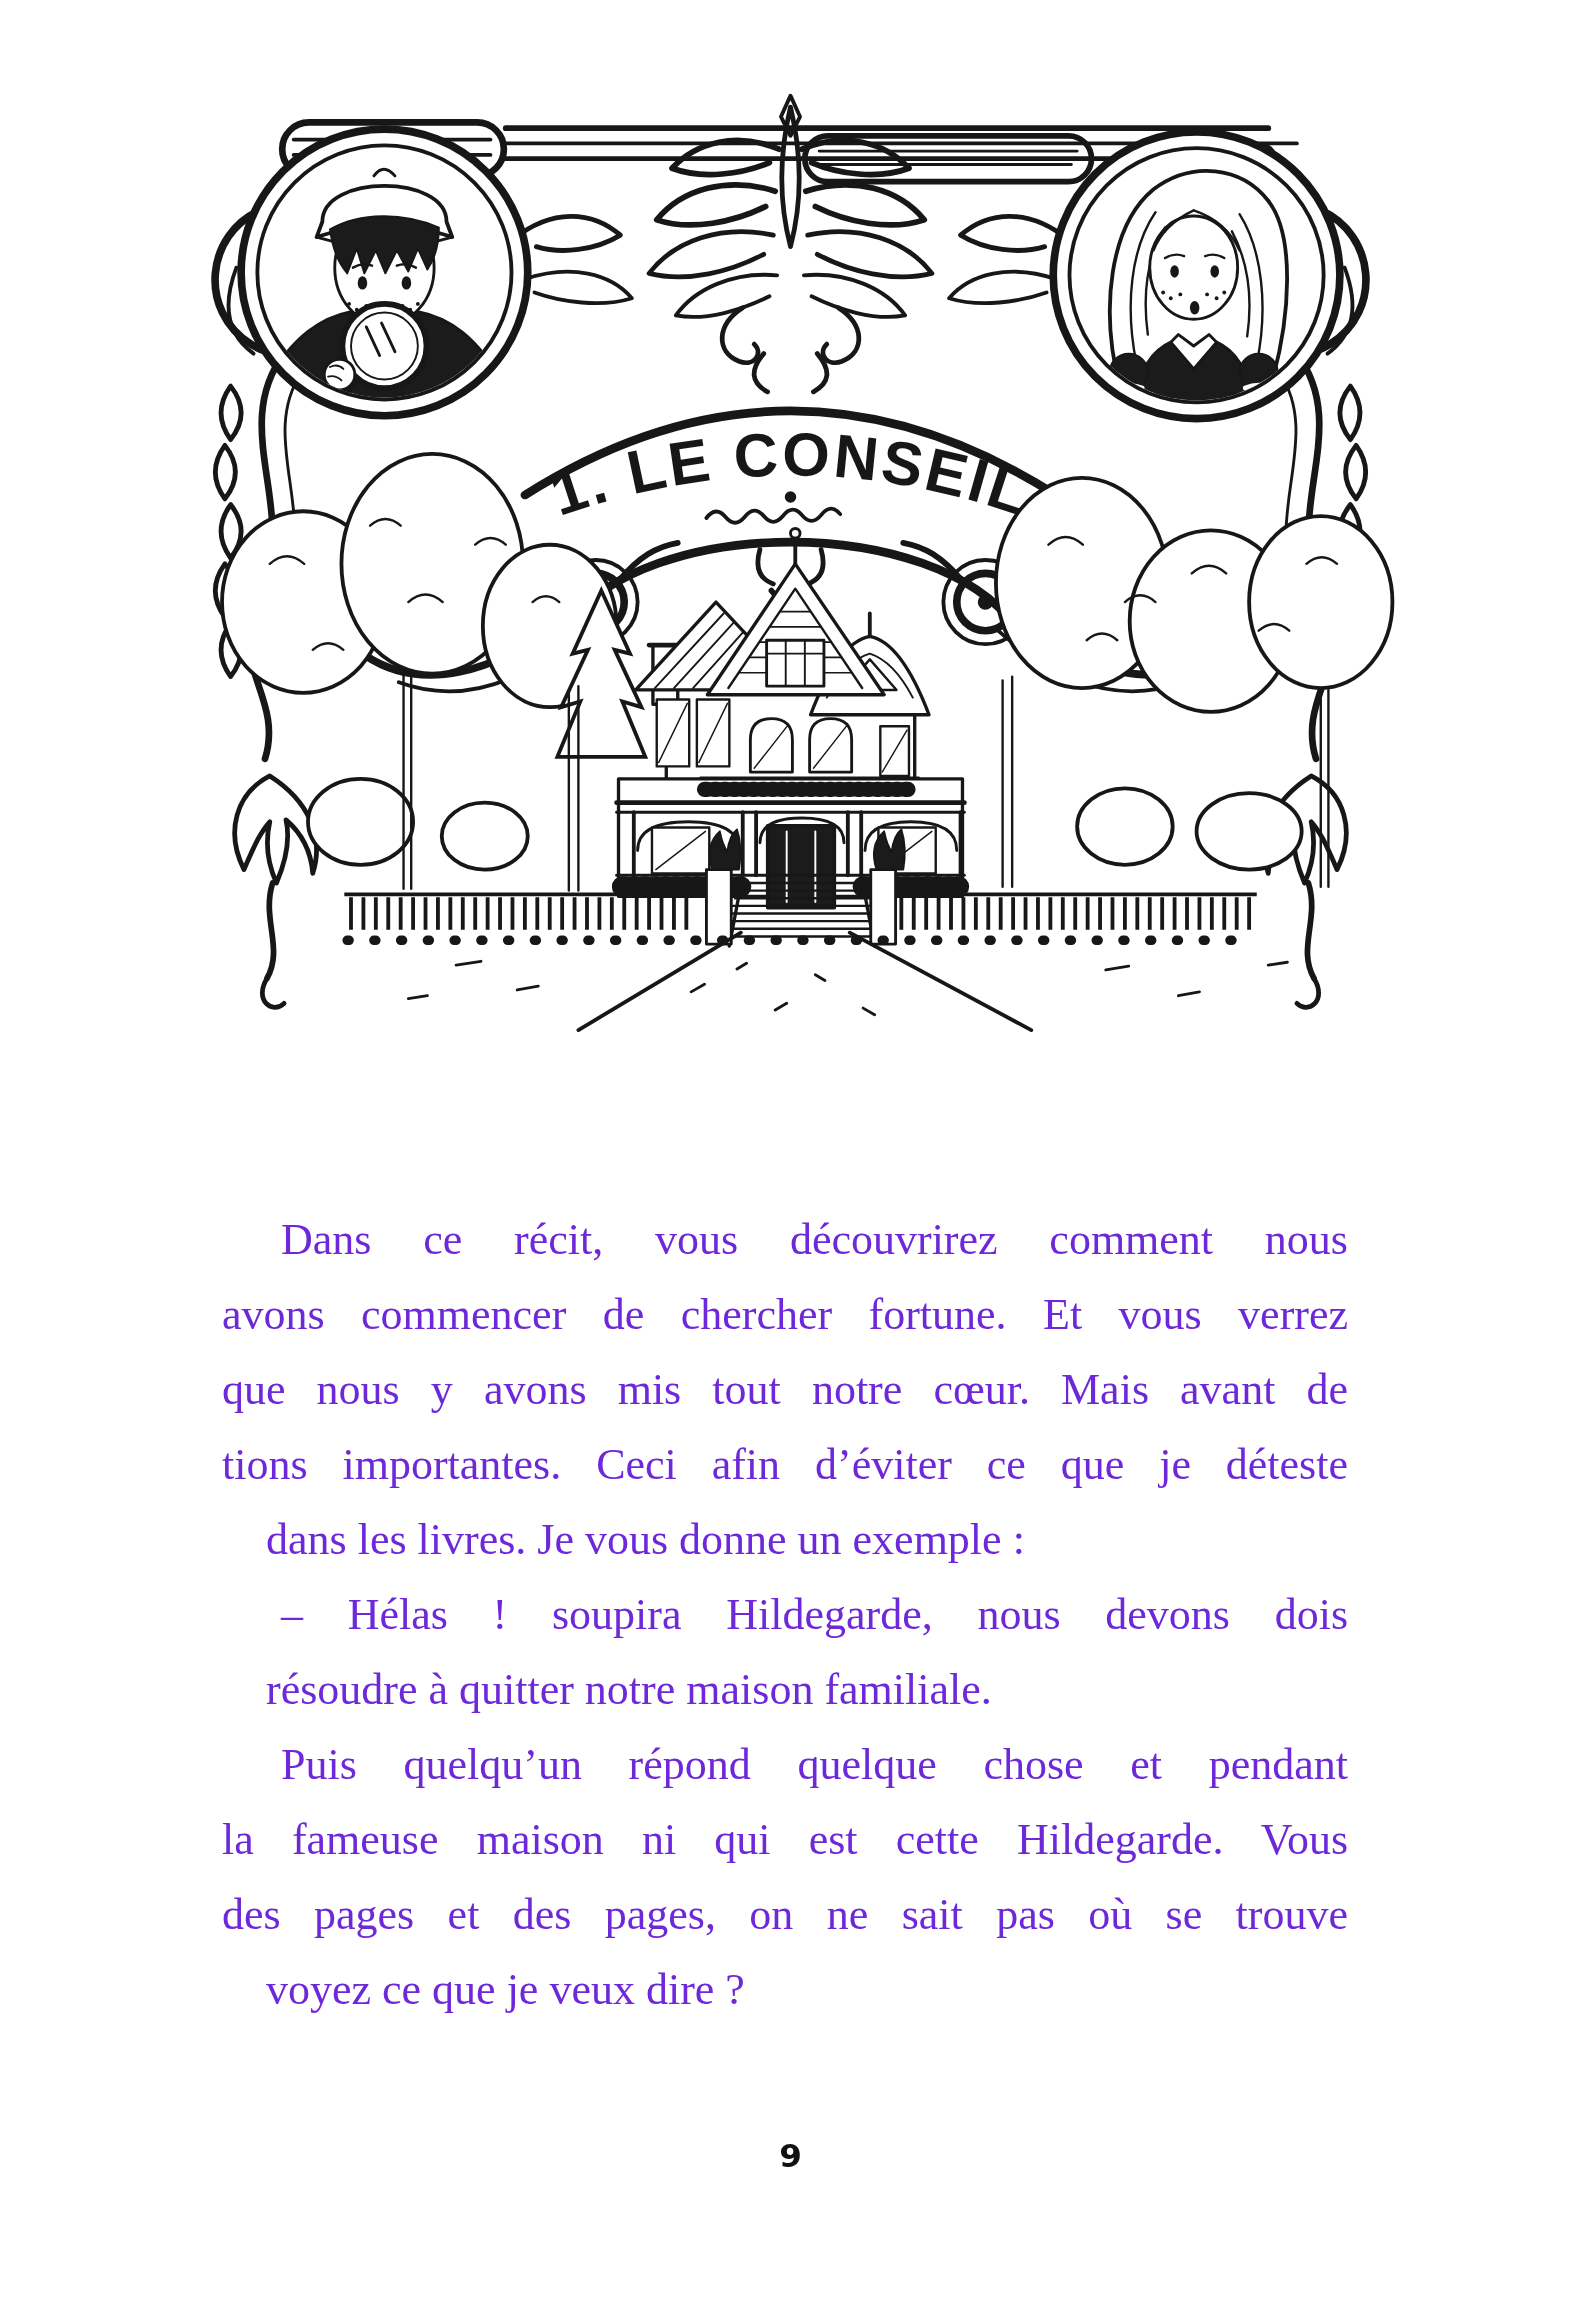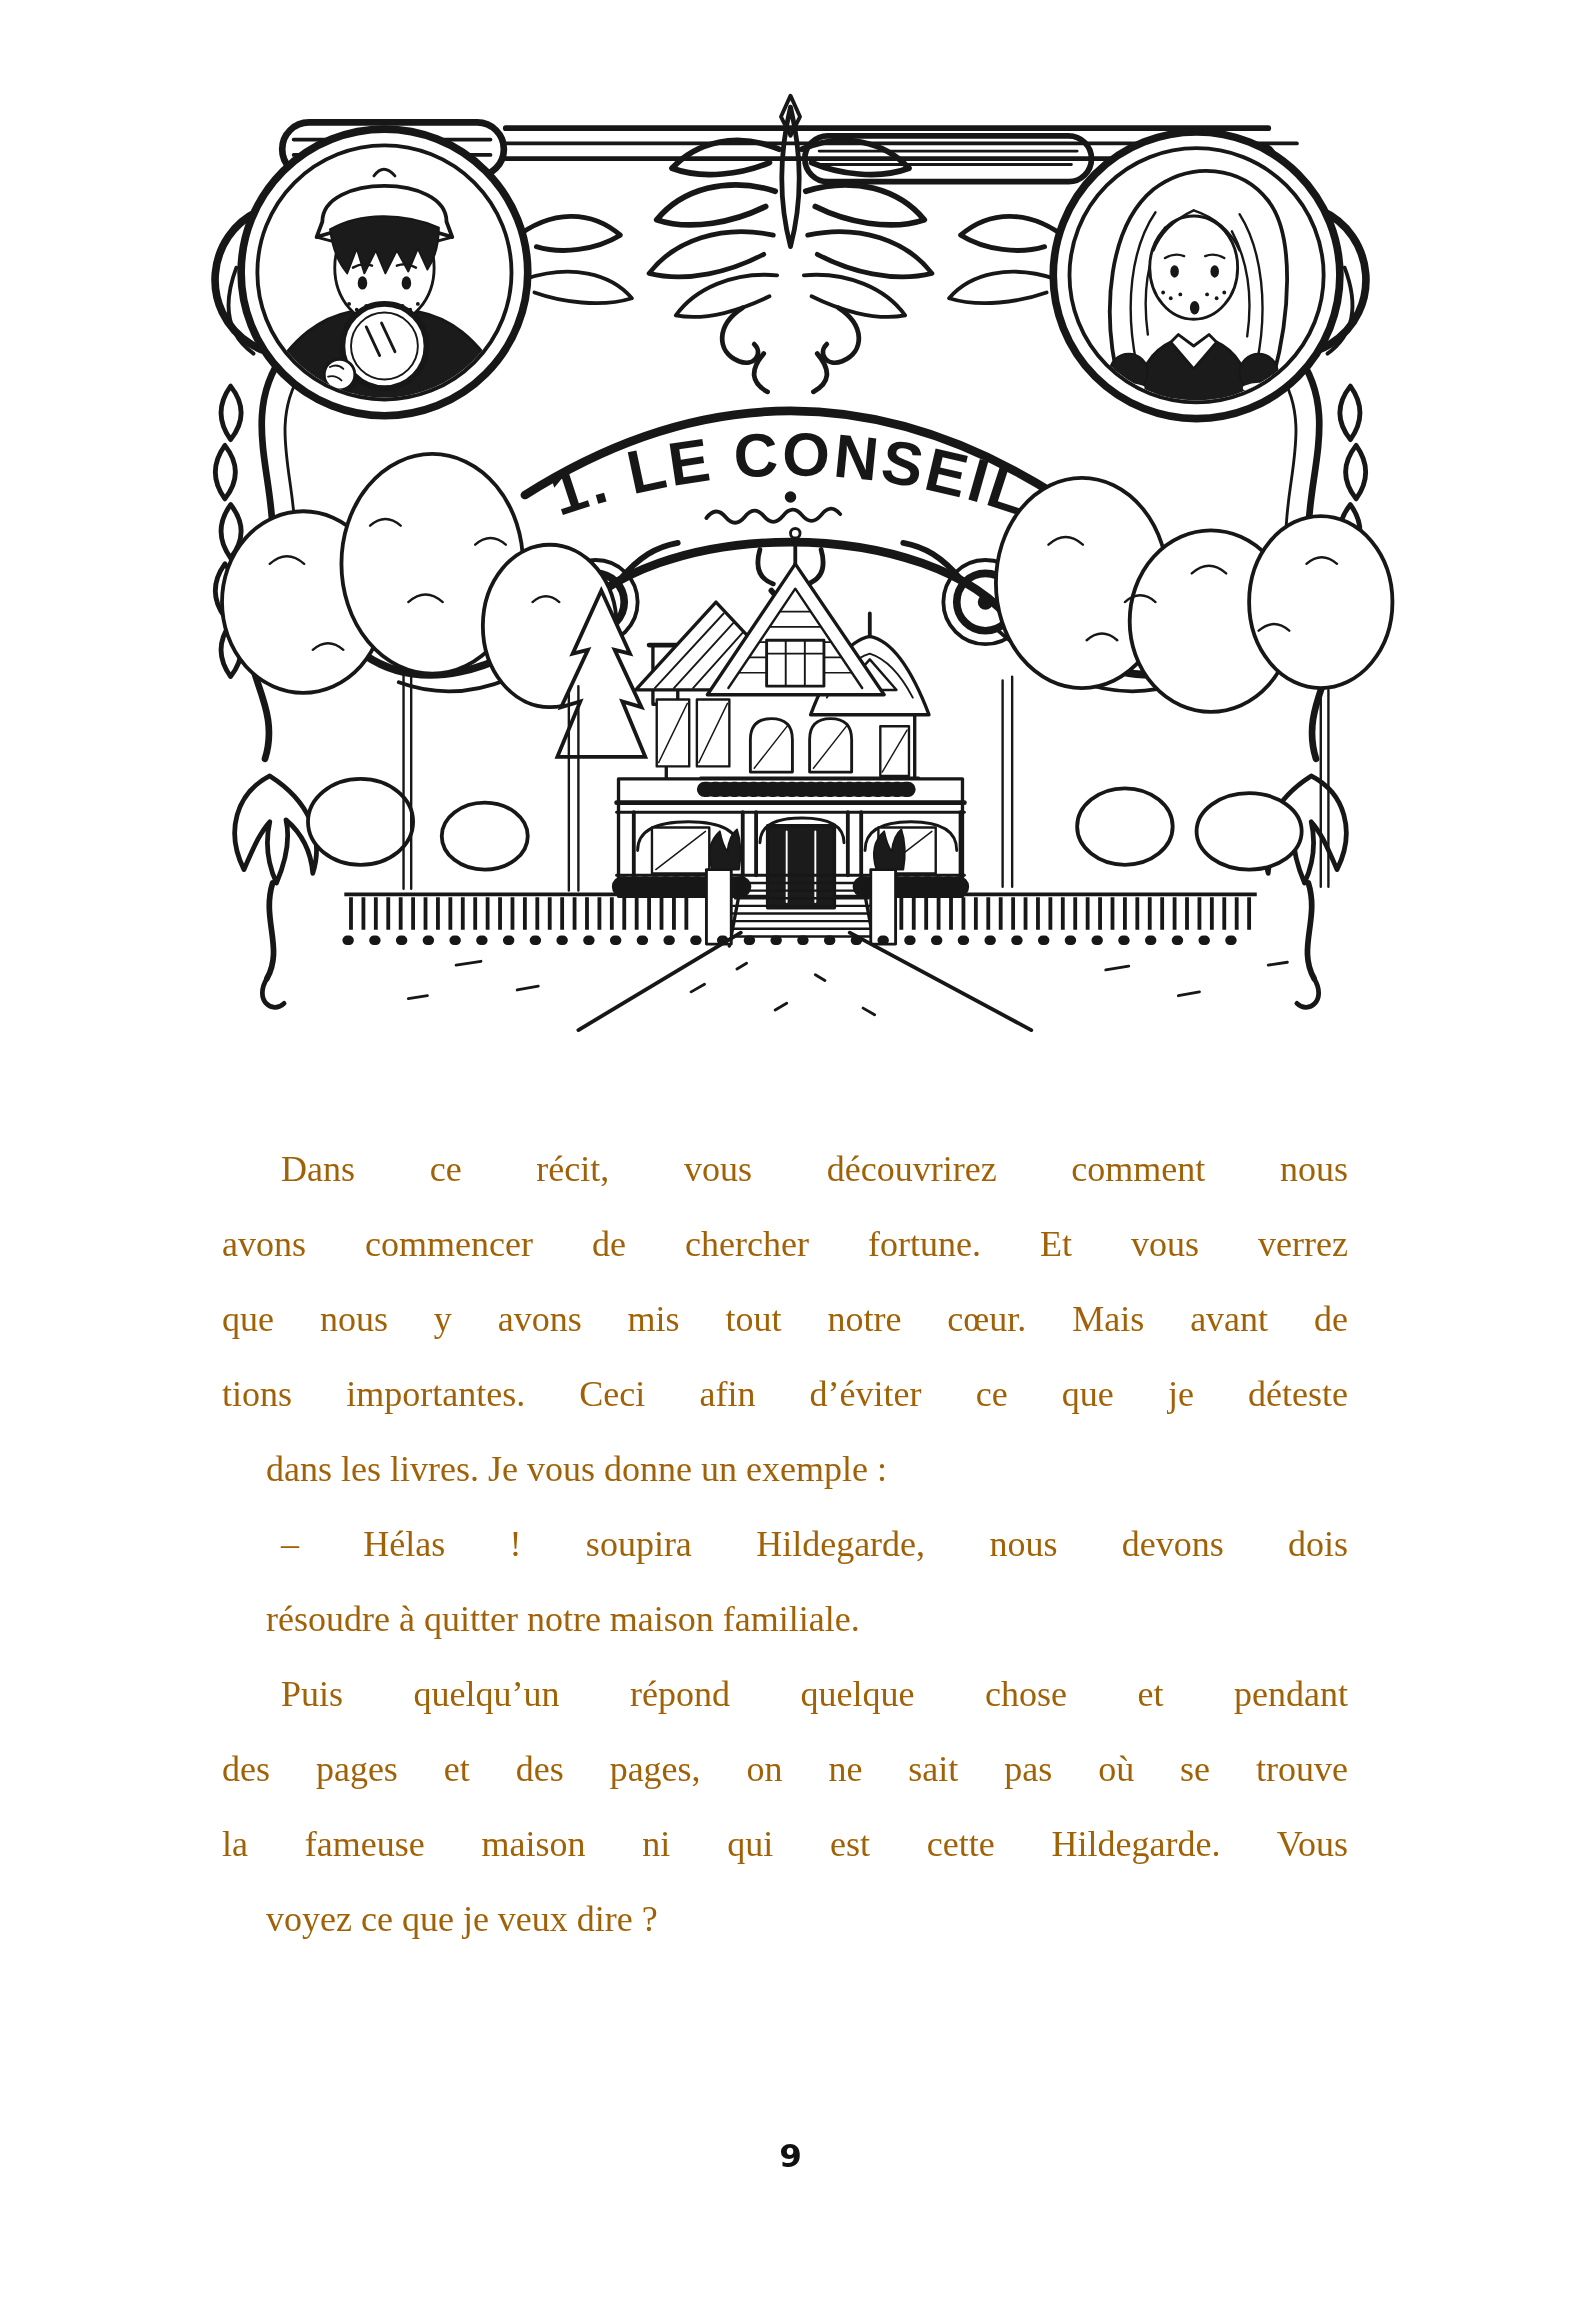--- a/index.html
+++ b/index.html
@@ -1,20 +1,20 @@
 <!DOCTYPE html>
 <html><head>
 <meta charset="utf-8">
 <style>
   html,body{margin:0;padding:0;background:#e8e8e8;}
   .page{position:relative;width:1581px;height:2315px;background:#ffffff;margin:0 auto;overflow:hidden;color:#171717;}
   .illustration{position:absolute;left:169px;top:67px;width:1243px;height:965px;}
   .illustration svg{display:block;width:100%;height:100%;}
-  .text-block{position:absolute;left:222px;top:1132px;width:1126px;
-    font-family:"Liberation Serif","DejaVu Serif",serif;font-size:36px;line-height:75px;color:#a16207;}
+  .text-block{position:absolute;left:222px;top:1202px;width:1126px;
+    font-family:"Liberation Serif","DejaVu Serif",serif;font-size:44px;line-height:75px;color:#6d28d9;}
   .jline{text-align:justify;text-align-last:justify;white-space:normal;}
   .jline.last{text-align-last:left;margin-left:44px;}
   .jline.indent{text-indent:59px;}
   .page-number{position:absolute;left:0;right:0;top:2137px;text-align:center;
     font-family:"DejaVu Sans","Liberation Sans",sans-serif;font-weight:bold;font-size:32.5px;color:#111;}
   .svg-title{font-family:"Liberation Sans","DejaVu Sans",sans-serif;font-weight:bold;letter-spacing:3px;}
 </style>
 </head>
 <body>
 
@@ -270,21 +270,21 @@
 
   <div class="text-block">
       <div class="jline indent">Dans ce récit, vous découvrirez comment nous</div>
       <div class="jline">avons commencer de chercher fortune. Et vous verrez</div>
       <div class="jline">que nous y avons mis tout notre cœur. Mais avant de</div>
       <div class="jline">tions importantes. Ceci afin d’éviter ce que je déteste</div>
       <div class="jline last">dans les livres. Je vous donne un exemple :</div>
       <div class="jline indent">– Hélas ! soupira Hildegarde, nous devons dois</div>
       <div class="jline last">résoudre à quitter notre maison familiale.</div>
       <div class="jline indent">Puis quelqu’un répond quelque chose et pendant</div>
+      <div class="jline">la fameuse maison ni qui est cette Hildegarde. Vous</div>
       <div class="jline">des pages et des pages, on ne sait pas où se trouve</div>
-      <div class="jline">la fameuse maison ni qui est cette Hildegarde. Vous</div>
       <div class="jline last">voyez ce que je veux dire ?</div>
     </div>
 
   <div class="page-number">9</div>
 
 </div>
 
 
 </body></html>

